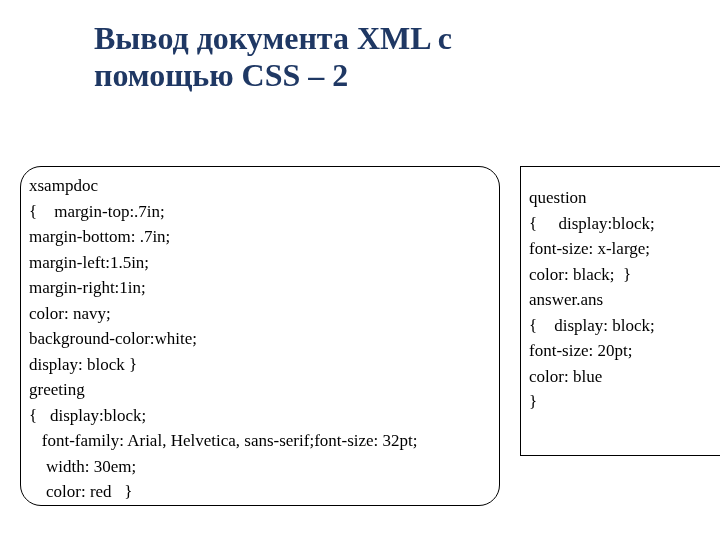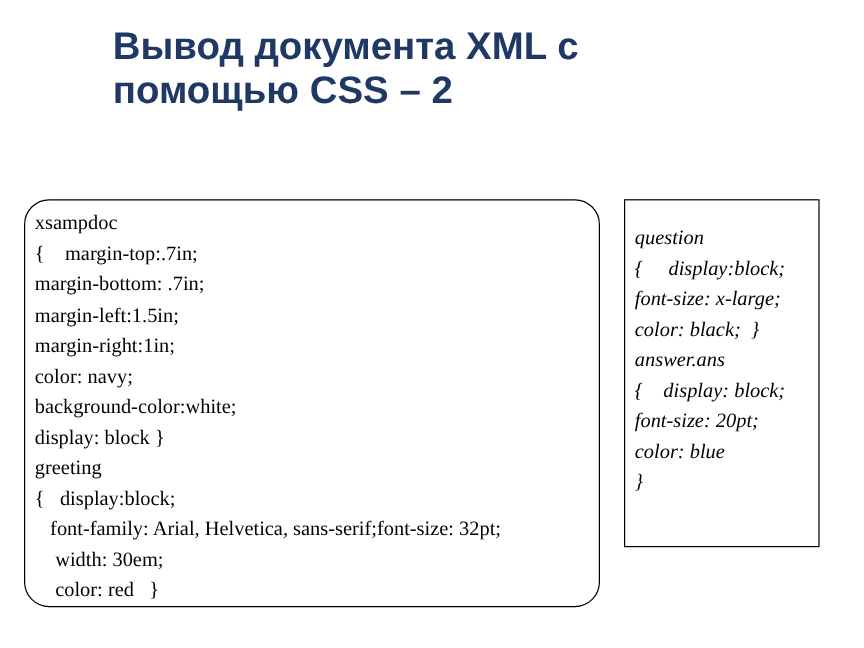--- a/index.html
+++ b/index.html
@@ -15,21 +15,21 @@
     position: relative;
     width: 720px;
     height: 540px;
     box-sizing: border-box;
   }
   .title {
     position: absolute;
     left: 94px;
     top: 20px;
     width: 560px;
-    font-family: Liberation Sans, sans-serif;
+    font-family: Liberation Serif, serif;
     font-weight: 700;
     font-size: 32px;
     line-height: 1.15;
     color: #1f3864;
     white-space: pre-line;
   }
   .subtitle {
     position: absolute;
     left: 100px;
     top: 130px;
@@ -50,24 +50,23 @@
   .box-left {
     left: 20px;
     top: 166px;
     width: 480px;
     height: 340px;
     border-radius: 21px;
   }
   .box-right {
     left: 520px;
     top: 166px;
-    width: 163px;
+    width: 201px;
     height: 290px;
     padding-top: 18px;
-    font-style: italic;
   }
 </style>
 </head>
 <body>
 
 <div class="slide">
   <div class="title">Вывод документа XML с
 помощью CSS – 2</div>
   <div class="codebox box-left">xsampdoc
 {    margin-top:.7in;

